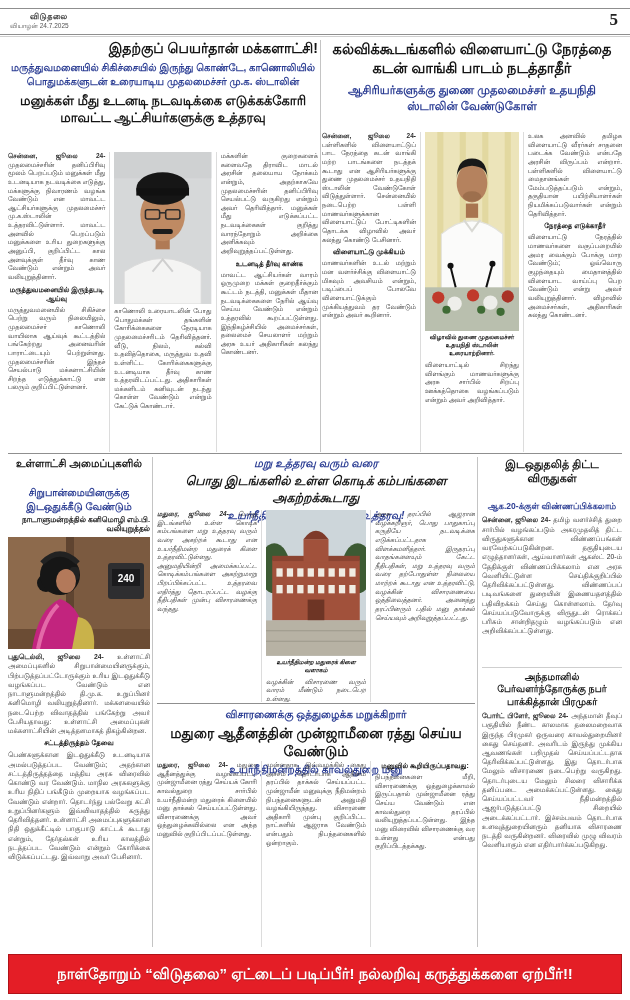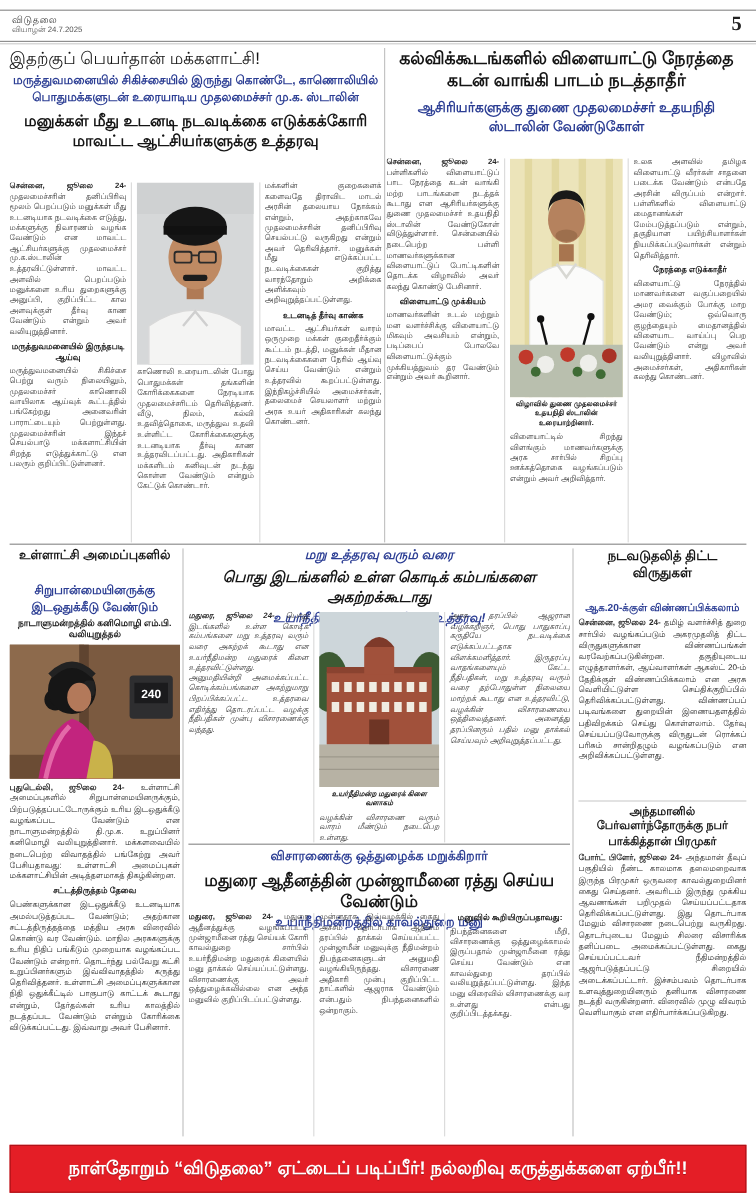--- a/index.html
+++ b/index.html
@@ -3,24 +3,24 @@
 <meta charset="utf-8">
 <style>
   html,body{margin:0;padding:0;background:#e9e9e6;}
   .page{position:relative;width:630px;height:1000px;background:#ffffff;
         font-family:"Liberation Sans",sans-serif;color:#141414;overflow:hidden;}
   .abs{position:absolute;}
   .rule-h{background:#8f8f8f;height:1px;}
   .rule-h-lt{background:#cfcfcf;height:1px;}
   .rule-v{background:#c4c4c4;width:1px;}
   .blue{color:#2c3e94;}
-  .masthead{font-size:8px;font-weight:normal;color:#3a3a3a;letter-spacing:.5px;}
+  .masthead{font-size:8px;font-weight:bold;color:#3a3a3a;letter-spacing:.5px;margin-left:20px;}
   .dateline-top{font-size:6.5px;color:#555;}
   .pageno{font-family:"Liberation Serif",serif;font-size:17px;font-weight:bold;color:#222;}
-  .kicker{font-weight:normal;text-align:left;}
+  .kicker{font-weight:bold;text-align:right;}
   .headline{font-weight:bold;text-align:center;line-height:1.3;}
   .subhead{font-weight:bold;text-align:center;line-height:1.4;}
   .cols{display:flex;height:100%;}
   .col{flex:1;padding:0 4px;border-right:1px solid #dcdcdc;font-size:6.5px;
        line-height:1.33;text-align:justify;overflow:hidden;color:#2b2b2b;}
   .col:first-child{padding-left:0;}
   .col:last-child{border-right:none;padding-right:0;}
   .dl{font-weight:bold;}
   .insub{font-weight:bold;text-align:center;margin:3px 0;font-size:6.8px;color:#111;}
   .photo{display:block;width:100%;height:auto;margin:0 0 3px 0;}
@@ -132,21 +132,21 @@
         </div>
       </div>
     </div>
   </div>
 
   <div class="abs rule-h" style="left:8px;top:453px;width:614px;"></div>
 
   <div class="abs" style="left:8px;top:457px;width:142px;height:490px;">
     <div class="headline" style="font-size:10.5px;">உள்ளாட்சி அமைப்புகளில்</div>
     <div class="subhead blue" style="font-size:10px;margin-top:15px;">சிறுபான்மையினருக்கு இடஒதுக்கீடு வேண்டும்</div>
-    <div class="headline" style="font-size:7.5px;margin-top:1px;">நாடாளுமன்றத்தில் கனிமொழி எம்.பி. வலியுறுத்தல்</div>
+    <div class="headline" style="font-size:7.5px;margin-top:1px;text-align:right;">நாடாளுமன்றத்தில் கனிமொழி எம்.பி. வலியுறுத்தல்</div>
 
     <svg class="photo" style="margin-top:3px;" viewBox="0 0 142 112">
       <rect width="142" height="112" fill="#7b5a40"></rect>
       <rect x="0" y="0" width="62" height="112" fill="#8d6a4c"></rect>
       <rect x="58" y="0" width="8" height="112" fill="#5f4430"></rect>
       <rect x="0" y="92" width="142" height="20" fill="#6b4c34"></rect>
       <rect x="100" y="26" width="36" height="36" rx="3" fill="#2e2e30"></rect>
       <rect x="104" y="32" width="28" height="17" fill="#1b1b1d"></rect>
       <text x="118" y="45" font-size="10" font-weight="bold" fill="#ffffff" text-anchor="middle" font-family="Liberation Sans, sans-serif">240</text>
       <circle cx="38" cy="46" r="9" fill="#161616"></circle>
@@ -241,21 +241,21 @@
           <div class="insub" style="margin-top:0;">மனுவில் கூறியிருப்பதாவது:</div>
           <span>நிபந்தனைகளை மீறி, விசாரணைக்கு ஒத்துழைக்காமல் இருப்பதால் முன்ஜாமீனை ரத்து செய்ய வேண்டும் என காவல்துறை தரப்பில் வலியுறுத்தப்பட்டுள்ளது. இந்த மனு விரைவில் விசாரணைக்கு வர உள்ளது என்பது குறிப்பிடத்தக்கது.</span>
         </div>
       </div>
     </div>
   </div>
 
   <div class="abs rule-v" style="left:477px;top:457px;height:490px;"></div>
 
   <div class="abs" style="left:482px;top:457px;width:140px;height:206px;">
-    <div class="headline" style="font-size:11px;">நடவடுதலித் திட்ட விருதுகள்</div>
+    <div class="headline" style="font-size:11px;">இடஒதுதலித் திட்ட விருதுகள்</div>
     <div class="subhead blue" style="font-size:8.5px;margin-top:15px;">ஆக.20-க்குள் விண்ணப்பிக்கலாம்</div>
     <div class="singlecol" style="height:172px;margin-top:3px;">
       <span class="dl">சென்னை, ஜூலை 24-</span>
       <span>தமிழ் வளர்ச்சித் துறை சார்பில் வழங்கப்படும் அகரமுதலித் திட்ட விருதுகளுக்கான விண்ணப்பங்கள் வரவேற்கப்படுகின்றன. தகுதியுடைய எழுத்தாளர்கள், ஆய்வாளர்கள் ஆகஸ்ட் 20-ம் தேதிக்குள் விண்ணப்பிக்கலாம் என அரசு வெளியிட்டுள்ள செய்திக்குறிப்பில் தெரிவிக்கப்பட்டுள்ளது.</span>
       <span>விண்ணப்பப் படிவங்களை துறையின் இணையதளத்தில் பதிவிறக்கம் செய்து கொள்ளலாம். தேர்வு செய்யப்படுவோருக்கு விருதுடன் ரொக்கப் பரிசும் சான்றிதழும் வழங்கப்படும் என அறிவிக்கப்பட்டுள்ளது.</span>
     </div>
   </div>
 
   <div class="abs rule-h-lt" style="left:482px;top:667px;width:140px;"></div>
 

